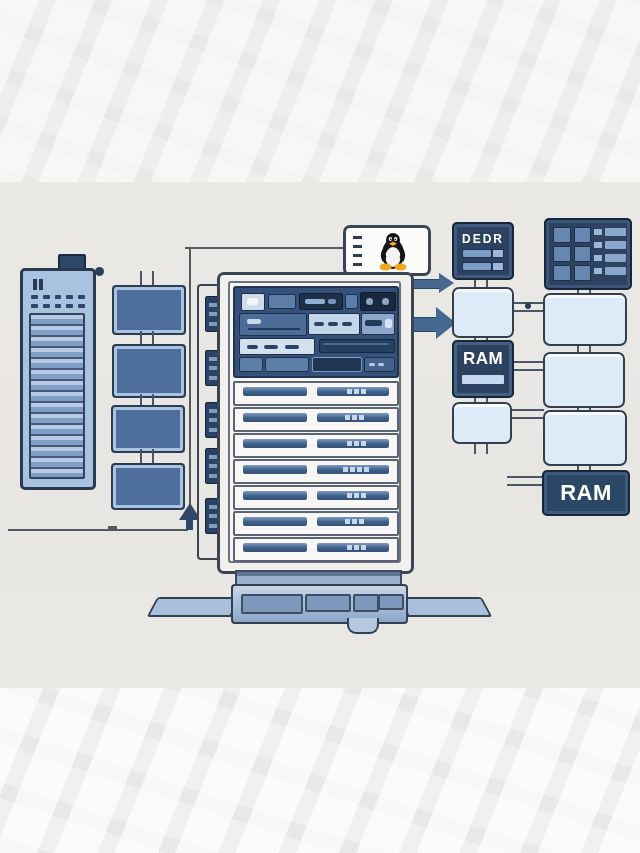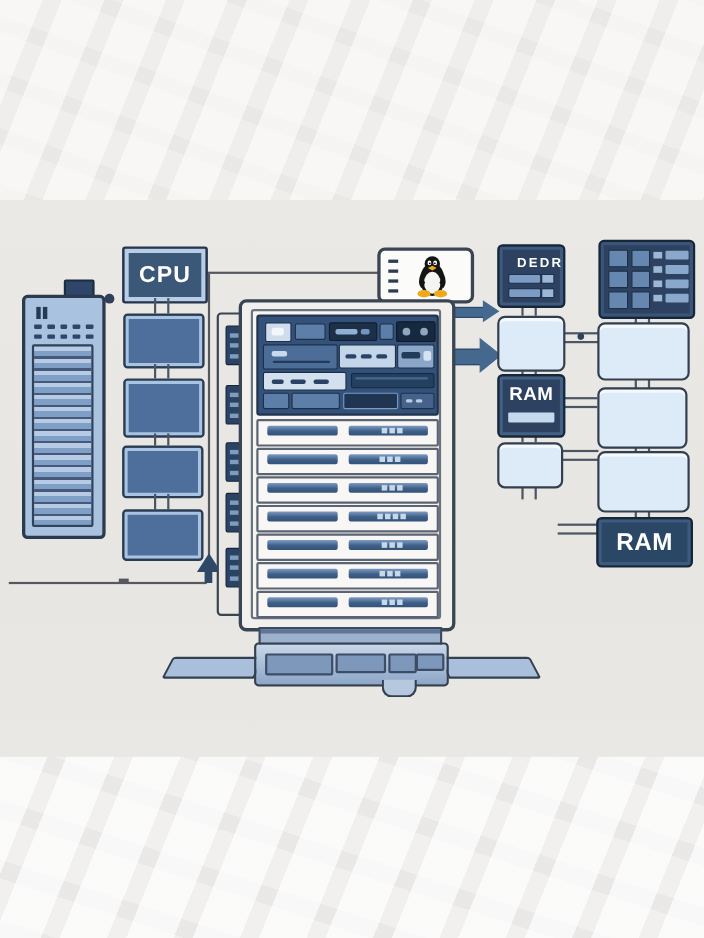--- a/index.html
+++ b/index.html
@@ -86,21 +86,21 @@
   .wing-l{left:152px;transform:skewX(-28deg);border-radius:3px 0 0 3px;}
   .wing-r{left:403px;transform:skewX(28deg);border-radius:0 3px 3px 0;}
   .tab{left:347px;top:618px;width:28px;height:14px;background:#b5c8e0;border:2px solid #33404f;
     border-top:none;border-radius:0 0 9px 9px;}
 
   
   .dark-box{background:#2c4260;border:2px solid #17273a;border-radius:5px;color:#fff;font-weight:bold;}
   .pale-box{background:#dcebf7;border:2px solid #333f4e;border-radius:7px;
     box-shadow:inset 0 3px 0 rgba(255,255,255,.7);}
   .ddr-box{left:452px;top:222px;width:58px;height:54px;box-shadow:inset 0 0 0 3px #3e5a7e;}
-  .ddr-label{text-align:right;font-size:12px;letter-spacing:2px;margin-top:8px;}
+  .ddr-label{text-align:center;font-size:12px;letter-spacing:2px;margin-top:8px;}
   .ddr-bar{position:absolute;left:8px;height:9px;background:#1f3350;border-radius:1px;}
   .ddr-bar i{position:absolute;left:1px;top:1px;height:7px;background:#7d9cc4;border-radius:1px;}
   .ddr-bar u{position:absolute;right:1px;top:1px;width:10px;height:7px;background:#9db8d6;text-decoration:none;}
   .ram1{left:452px;top:340px;width:58px;height:54px;box-shadow:inset 0 0 0 3px #436184;}
   .ram1 .t{text-align:center;font-size:17px;letter-spacing:.5px;margin-top:7px;}
   .ram1 .b{position:absolute;left:8px;top:33px;width:42px;height:9px;background:#c4d8ee;border-radius:1px;}
   .cache{left:452px;top:453px;width:56px;height:57px;display:flex;align-items:center;justify-content:center;
     font-size:11px;letter-spacing:1.5px;box-shadow:inset 0 0 0 3px #3e5a7e;}
   .grid-panel{left:544px;top:218px;width:84px;height:68px;box-shadow:inset 0 0 0 3px #3a5578;}
   .gp-grid{position:absolute;left:7px;top:7px;width:38px;height:54px;display:grid;
@@ -150,23 +150,20 @@
       <div class="tower-dash"></div>
         <div class="tower-dash"></div>
         <div class="tower-dash"></div>
         <div class="tower-dash"></div>
         <div class="tower-dash"></div>
     </div>
     <div class="abs tower-stripes"></div>
   </div>
   <div class="abs dot" style="left:95px;top:267px;width:9px;height:9px;"></div>
 
-  <div class="abs cpu-box">
-    <span>CPU</span>
-  </div>
   <div class="abs vconn" style="left:140px;top:271px;height:14px;"></div>
   <div class="abs chain-box" style="left:112px;top:285px;width:70px;height:46px;"></div>
   <div class="abs vconn" style="left:140px;top:331px;height:13px;"></div>
   <div class="abs chain-box" style="left:112px;top:344px;width:70px;height:50px;"></div>
   <div class="abs vconn" style="left:140px;top:394px;height:11px;"></div>
   <div class="abs chain-box" style="left:111px;top:405px;width:70px;height:44px;"></div>
   <div class="abs vconn" style="left:140px;top:449px;height:14px;"></div>
   <div class="abs chain-box" style="left:111px;top:463px;width:70px;height:43px;"></div>
 
   <div class="abs tux-card">

